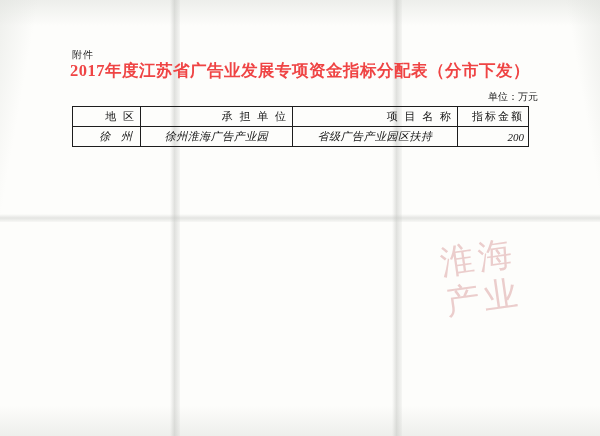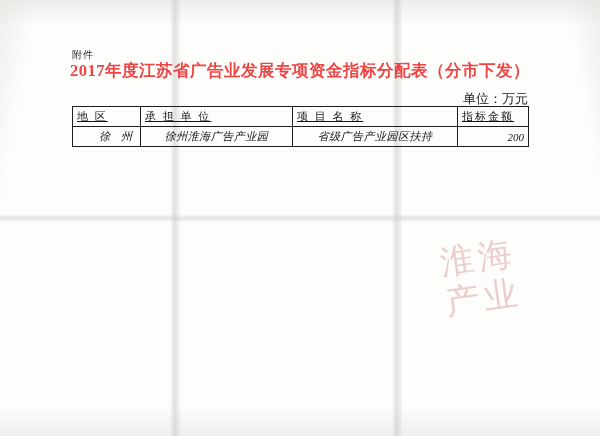--- a/index.html
+++ b/index.html
@@ -86,23 +86,23 @@
     text-align: center;
     font-size: 16.5px;
     font-weight: bold;
     color: #ef4444;
     letter-spacing: 0.5px;
     font-family: "Liberation Serif", serif;
   }
 
   .unit-note {
     position: absolute;
-    right: 72px;
+    right: 62px;
     top: 90px;
-    font-size: 13px;
+    font-size: 10px;
     color: #222;
   }
 
   table.alloc {
     position: absolute;
     left: 72px;
     top: 106px;
     width: 456px;
     border-collapse: collapse;
     table-layout: fixed;
@@ -111,23 +111,22 @@
   table.alloc td {
     border: 1px solid #1d1d1d;
     height: 19px;
     font-size: 11px;
     color: #141414;
     font-weight: normal;
     padding: 0 4px;
     font-family: "Liberation Serif", serif;
   }
   table.alloc thead th {
-    text-align: left;
+    text-align: right;
     letter-spacing: 2px;
-    text-decoration: underline;
   }
   td.c-region {
     text-align: right;
     letter-spacing: 4px;
   }
   td.c-unit {
     text-align: center;
     letter-spacing: 0.5px;
   }
   td.c-project {

